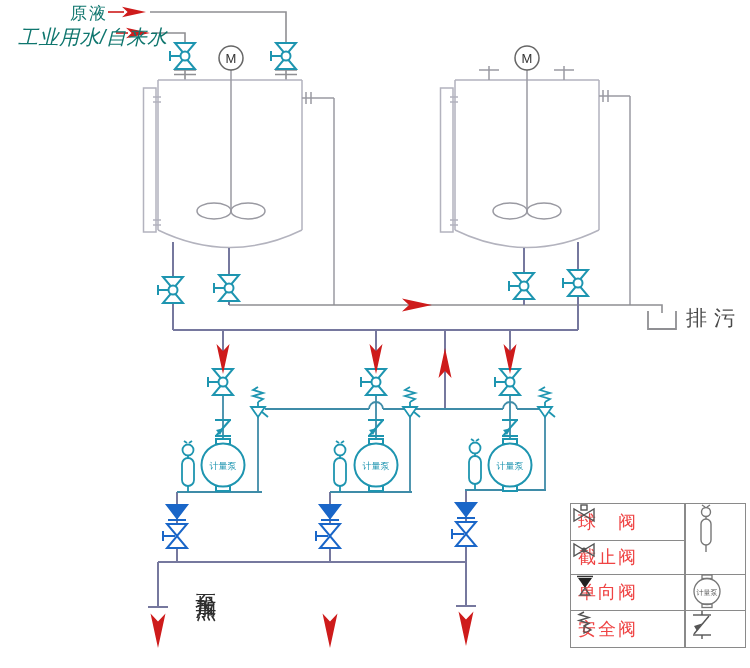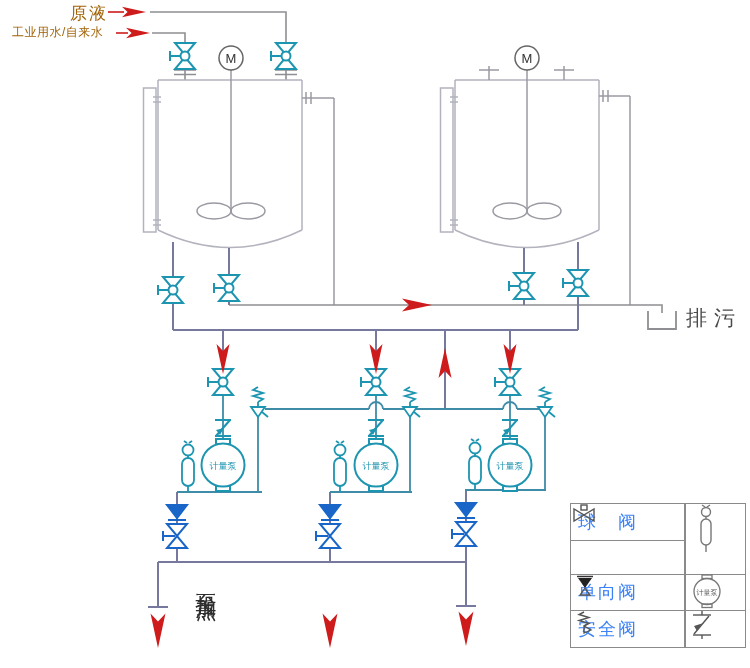--- a/index.html
+++ b/index.html
@@ -1,33 +1,33 @@
 <!DOCTYPE html>
 <html><head>
 <meta charset="utf-8">
 <style>
   html,body{margin:0;padding:0;background:#fff;}
   .canvas{position:relative;width:750px;height:668px;background:#ffffff;overflow:hidden;
           font-family:"Liberation Sans","DejaVu Sans",sans-serif;}
   .canvas svg{position:absolute;left:0;top:0;}
-  .lbl{position:absolute;color:#a16207;white-space:nowrap;}
+  .lbl{position:absolute;color:#0f766e;white-space:nowrap;}
   .lbl-raw{left:70px;top:2px;font-size:17px;letter-spacing:2px;}
-  .lbl-water{left:12px;top:24px;font-size:12px;letter-spacing:0.5px;}
+  .lbl-water{left:18px;top:24px;font-size:20px;letter-spacing:0.5px;font-style:italic;}
   .lbl-drain{left:686px;top:304px;font-size:21px;letter-spacing:7px;color:#4a4a4a;text-align:right;}
   .lbl-dosing{left:196px;top:577px;font-size:21px;color:#2e2e2e;writing-mode:vertical-rl;
               text-orientation:upright;letter-spacing:2px;line-height:1;}
   
   .legend{position:absolute;left:570px;top:503px;width:176px;height:145px;
           border:1.5px solid #8a8a8a;box-sizing:border-box;}
   .legend .vdiv{position:absolute;left:113px;top:0;width:1.5px;height:100%;background:#8a8a8a;}
   .legend .hdivL{position:absolute;left:0;width:113px;height:1.5px;background:#8a8a8a;}
   .legend .hdivR{position:absolute;left:113px;right:0;height:1.5px;background:#8a8a8a;}
   .lrow{position:absolute;left:0;width:113px;display:flex;align-items:center;padding-left:7px;
         box-sizing:border-box;gap:8px;}
-  .lrow span{font-size:18px;color:#3b82f6;letter-spacing:2px;white-space:nowrap;}
+  .lrow span{font-size:18px;color:#ef4444;letter-spacing:2px;white-space:nowrap;}
   .rcell{position:absolute;left:114px;width:61px;display:flex;align-items:center;justify-content:center;}
 </style>
 </head>
 <body>
 
 <div class="canvas">
 
 <svg width="750" height="668" viewBox="0 0 750 668">
   <defs>
     <g id="ballv" stroke="#1E95B0" stroke-width="2" fill="#fff">
@@ -220,20 +220,30 @@
   <div class="lrow" style="top:0;height:35px">
     <svg width="28" height="20">
       <g stroke="#555" stroke-width="1.4" fill="none">
         <path d="M3,5 V17 L13,11 Z"></path>
             <path d="M23,5 V17 L13,11 Z"></path>
             <rect x="10" y="1" width="6" height="5"></rect>
       </g>
     </svg>
     <span>球　阀</span>
   </div>
+  <div class="lrow" style="top:36px;height:33px">
+    <svg width="28" height="20">
+      <g stroke="#555" stroke-width="1.4" fill="none">
+        <path d="M3,4 V16 L13,10 Z"></path>
+            <path d="M23,4 V16 L13,10 Z"></path>
+            <circle cx="13" cy="10" r="1.8" fill="#555"></circle>
+      </g>
+    </svg>
+    <span>截止阀</span>
+  </div>
   <div class="lrow" style="top:70px;height:35px">
     <svg width="28" height="24">
       <line x1="6" y1="2.5" x2="22" y2="2.5" stroke="#333" stroke-width="1.5"></line>
       <path d="M7,4 H21 L14,14 Z" fill="#222"></path>
       <path d="M9,21 H19 L14,14 Z" fill="none" stroke="#555" stroke-width="1.3"></path>
     </svg>
     <span>单向阀</span>
   </div>
   <div class="lrow" style="top:106px;height:38px">
     <svg width="28" height="26">

